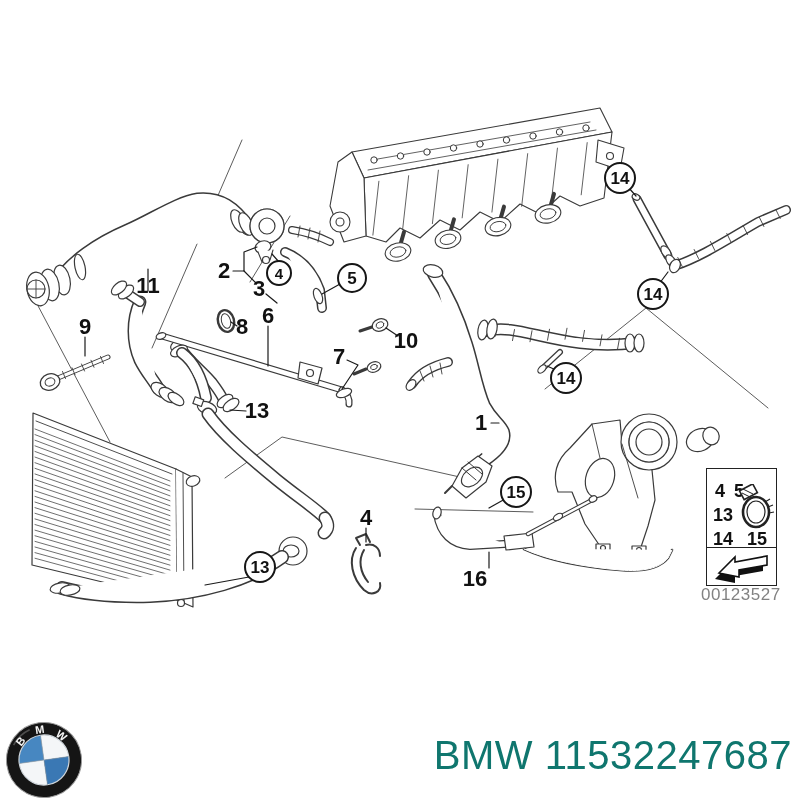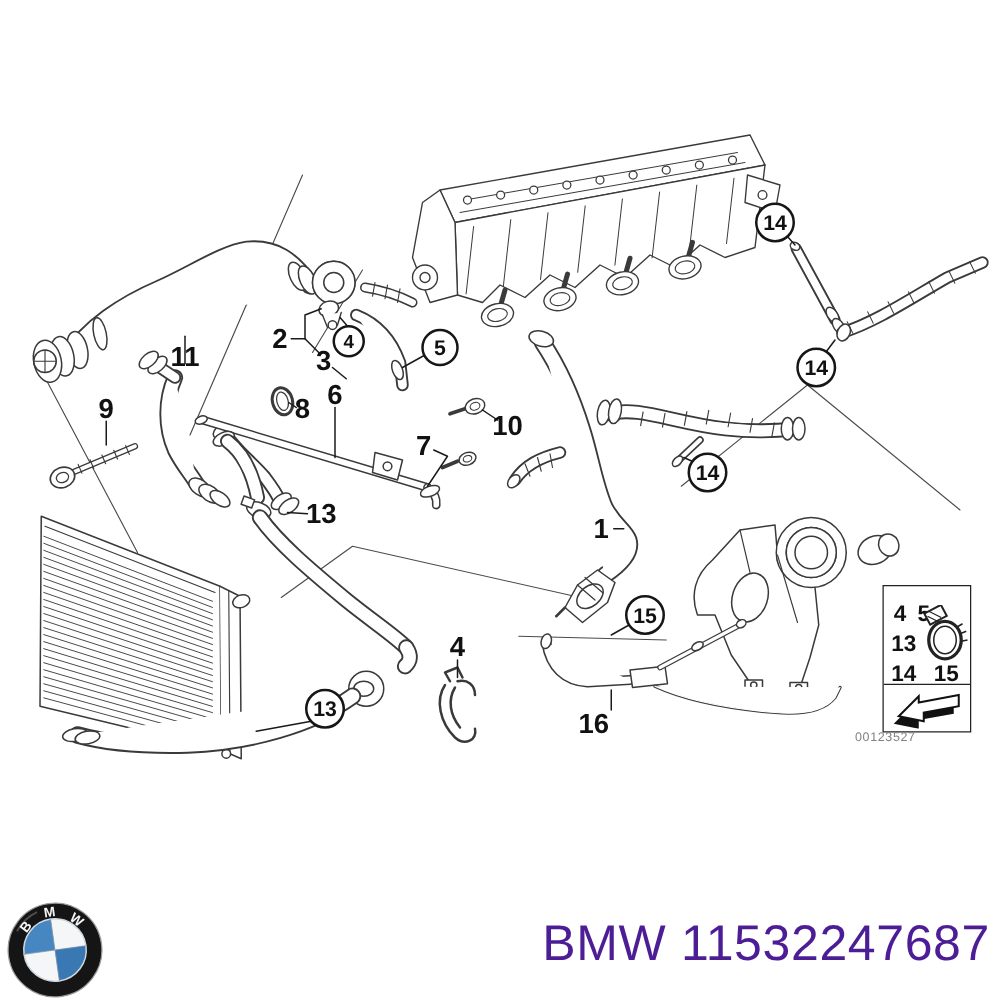--- a/index.html
+++ b/index.html
@@ -9,25 +9,25 @@
   .callout{position:absolute;transform:translate(-50%,-50%);font-weight:bold;color:#111;
            font-size:22px;line-height:1;z-index:5;font-family:"Liberation Sans",sans-serif;}
   .callout.circled{background:#fff;border:2.2px solid #161616;border-radius:50%;
            display:flex;align-items:center;justify-content:center;box-sizing:content-box;}
   #legend-box{position:absolute;left:706px;top:468px;width:69px;height:116px;
            border:1.6px solid #222;background:#fff;z-index:6;}
   #legend-divider{position:absolute;left:0;right:0;top:78px;border-top:1.4px solid #222;}
   .legend-num{position:absolute;font-weight:bold;font-size:18px;color:#111;line-height:1;}
   #legend-clamp{position:absolute;left:30px;top:15px;}
   #legend-arrow{position:absolute;left:5px;top:82px;}
-  #image-number{position:absolute;left:684px;top:585px;font-size:10px;color:#828282;
+  #image-number{position:absolute;left:701px;top:585px;font-size:17px;color:#828282;
            letter-spacing:.5px;z-index:6;}
   #footer{position:absolute;left:0;top:712px;width:800px;height:88px;z-index:6;}
   #bmw-logo{position:absolute;left:4px;top:7px;}
-  #footer-text{position:absolute;right:8px;top:21px;font-size:40px;color:#4c1d95;
+  #footer-text{position:absolute;right:8px;top:21px;font-size:40px;color:#0f766e;
            letter-spacing:.5px;white-space:nowrap;}
 </style>
 </head>
 <body>
 
 <div id="stage">
 
   <svg id="artwork" width="800" height="800" viewBox="0 0 800 800" fill="none" stroke-linecap="round" stroke-linejoin="round">
     <defs>
       <pattern id="hatch" patternUnits="userSpaceOnUse" width="4" height="4">

